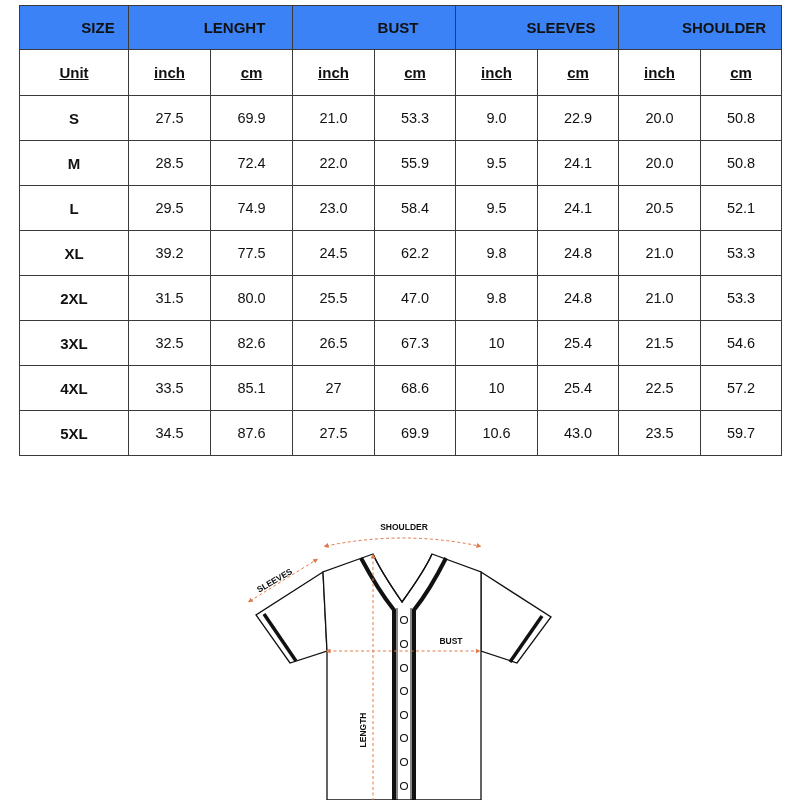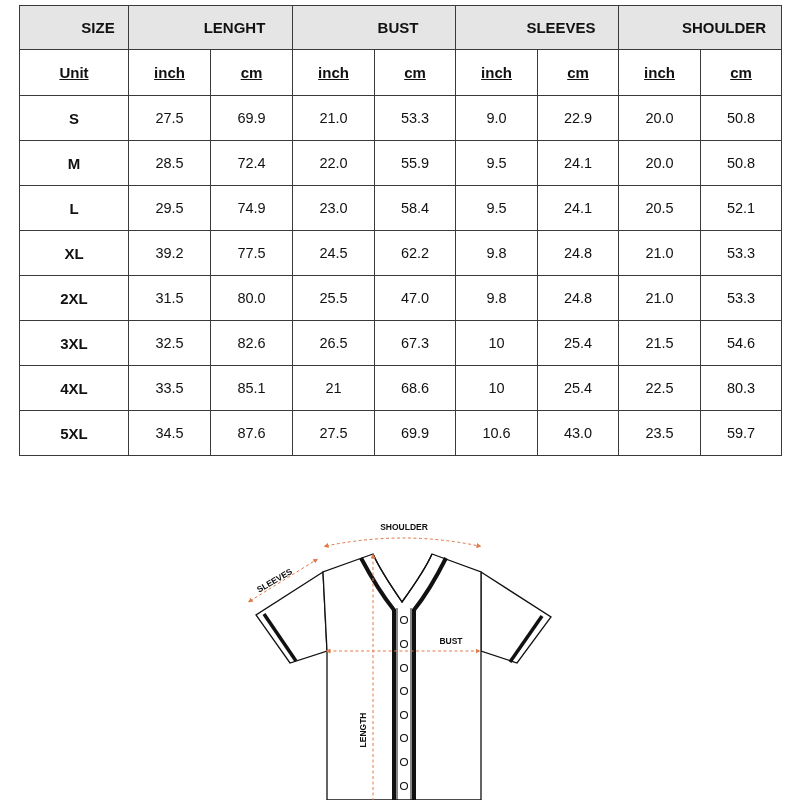--- a/index.html
+++ b/index.html
@@ -7,21 +7,21 @@
   table.size-table {
     position: absolute; left: 19px; top: 5px;
     border-collapse: collapse; table-layout: fixed;
     width: 762px;
   }
   table.size-table td, table.size-table th {
     border: 1.5px solid #3a3a3a;
     text-align: center; vertical-align: middle;
     font-size: 14.5px; padding: 0;
   }
-  table.size-table th.group { background: #e5e5e5; font-weight: bold; height: 43px; font-size: 15px; padding-left: 48px; }
+  table.size-table th.group { background: #3b82f6; font-weight: bold; height: 43px; font-size: 15px; padding-left: 48px; }
   table.size-table tr.unit td { font-weight: bold; height: 45px; font-size: 15px; text-decoration: underline; }
   table.size-table tr.row td { height: 44px; font-weight: normal; }
   table.size-table tr.row td.size { font-weight: bold; font-size: 15px; }
   .diagram { position: absolute; left: 0; top: 505px; width: 800px; height: 295px; }
   .diagram svg { width: 800px; height: 295px; display: block; }
   .lbl { font-family: "Liberation Sans", sans-serif; font-weight: bold; fill: #111; }
 </style>
 </head>
 <body>
 
@@ -121,26 +121,26 @@
         <td>67.3</td>
         <td>10</td>
         <td>25.4</td>
         <td>21.5</td>
         <td>54.6</td>
       </tr>
       <tr class="row">
         <td class="size">4XL</td>
         <td>33.5</td>
         <td>85.1</td>
-        <td>21</td>
+        <td>27</td>
         <td>68.6</td>
         <td>10</td>
         <td>25.4</td>
         <td>22.5</td>
-        <td>80.3</td>
+        <td>57.2</td>
       </tr>
       <tr class="row">
         <td class="size">5XL</td>
         <td>34.5</td>
         <td>87.6</td>
         <td>27.5</td>
         <td>69.9</td>
         <td>10.6</td>
         <td>43.0</td>
         <td>23.5</td>

